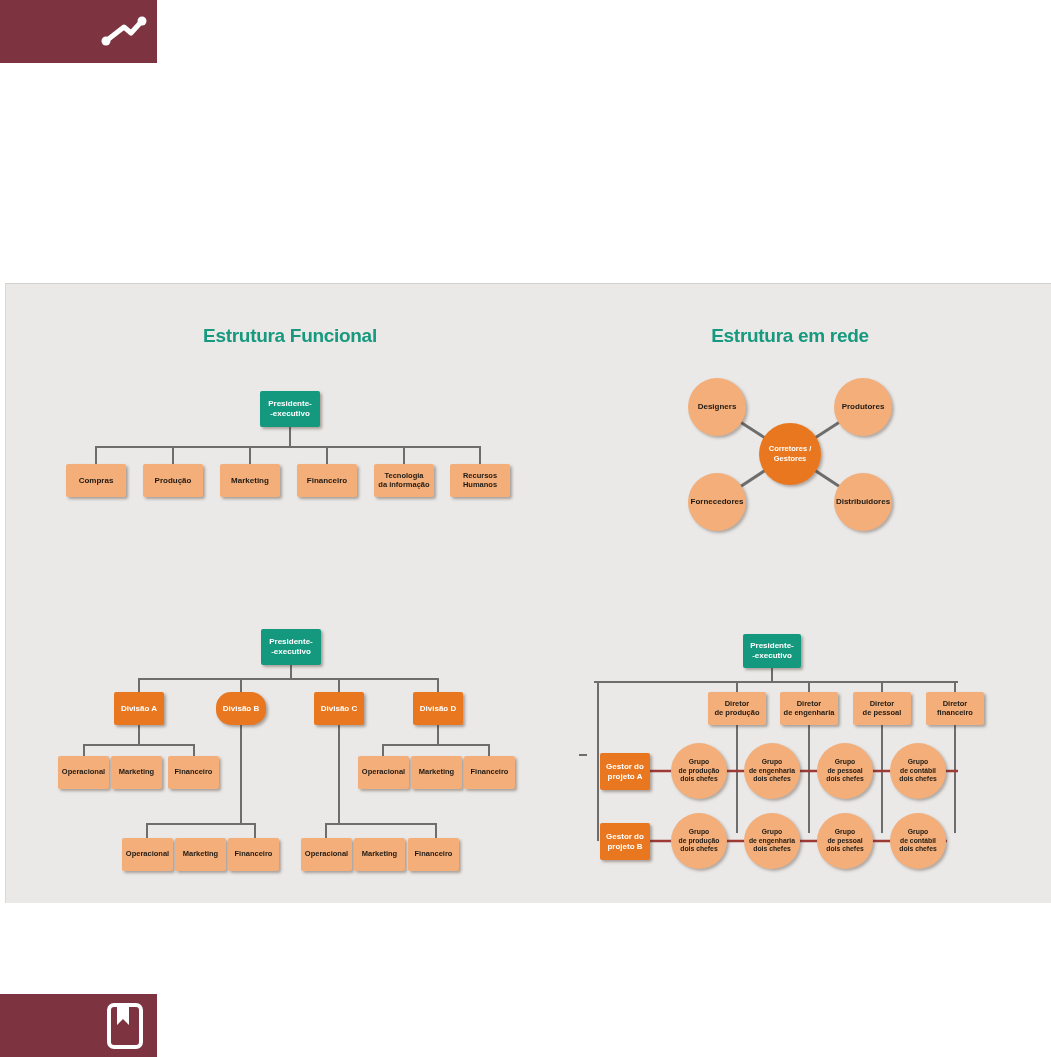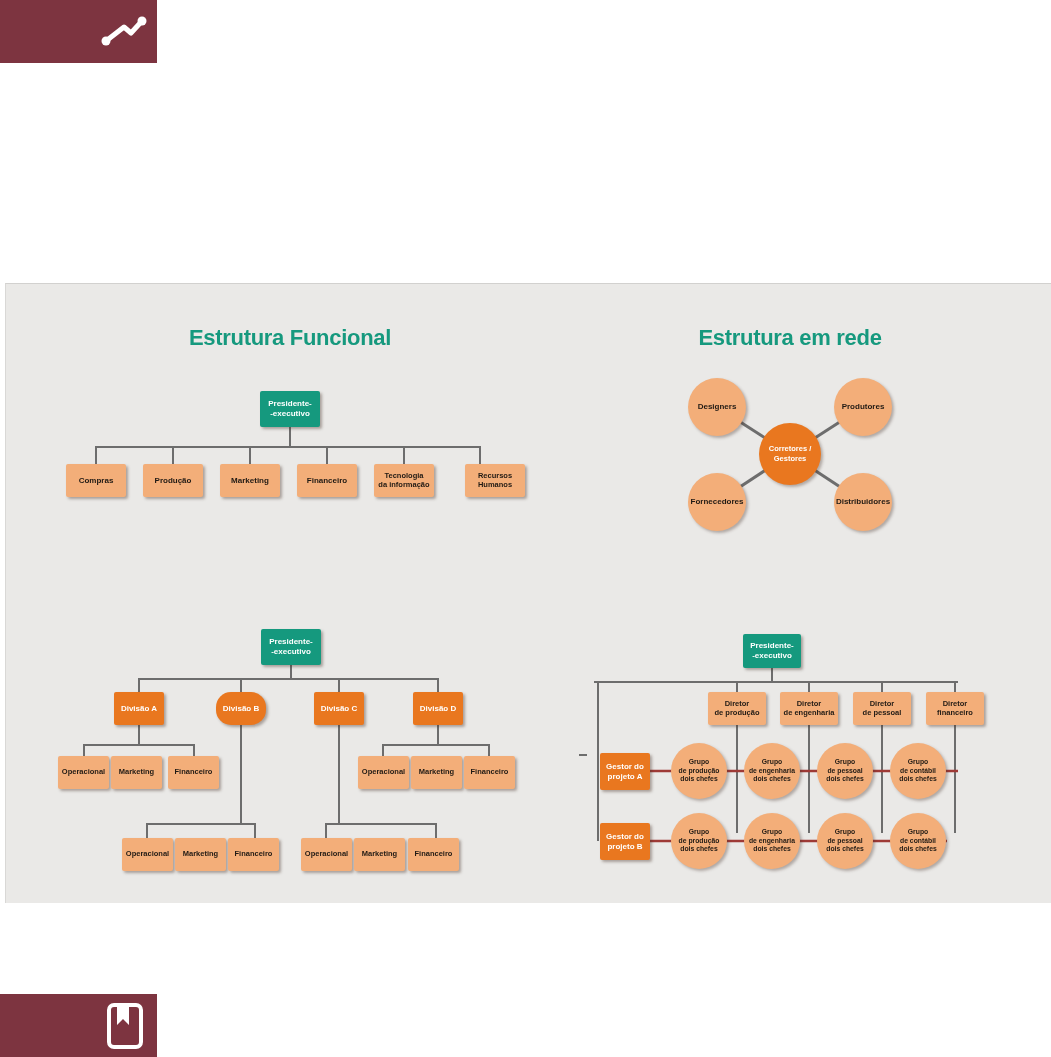--- a/index.html
+++ b/index.html
@@ -3,21 +3,21 @@
 <meta charset="utf-8">
 <style>
   * { margin:0; padding:0; box-sizing:border-box; }
   html,body { width:1051px; height:1057px; background:#ffffff; font-family:"Liberation Sans", sans-serif; overflow:hidden; }
   .bar { position:absolute; left:0; width:157px; height:63px; background:#7d3440; }
   #top-bar { top:0; }
   #bottom-bar { top:994px; }
   .bar svg { position:absolute; }
   #slide { position:absolute; left:5px; top:283px; width:1046px; height:620px; background:#eae9e7; border-left:1px solid #d9d8d6; border-top:1px solid #d2d1cf; }
   #connector-svg { position:absolute; left:0; top:0; width:1046px; height:620px; }
-  .sec-title { position:absolute; width:460px; text-align:center; font-size:22px; font-weight:700; letter-spacing:-0.3px; color:#16997e; }
+  .sec-title { position:absolute; width:460px; text-align:center; font-size:19px; font-weight:700; letter-spacing:-0.3px; color:#16997e; }
   .lbl { white-space:pre-line; }
   .nbox { position:absolute; display:flex; align-items:center; justify-content:center; text-align:center; border-radius:2px; box-shadow:2px 2px 3px rgba(70,50,40,0.40); }
   .teal { background:#15997e; color:#ffffff; font-weight:700; font-size:8px; line-height:1.25; }
   .lite { background:#f3ae79; color:#201a14; font-weight:700; font-size:8px; line-height:1.2; }
   .lite2 { font-size:7.5px; line-height:1.15; }
   .dark { background:#e9771f; color:#ffffff; font-weight:700; font-size:8px; line-height:1.25; }
   .circ { position:absolute; border-radius:50%; display:flex; align-items:center; justify-content:center; text-align:center; box-shadow:2px 2px 3px rgba(70,50,40,0.35); }
   .circ.lite { font-size:8px; }
   .circ.small { font-size:6.8px; line-height:1.25; }
   .circ.dark { font-size:7.5px; line-height:1.3; }
@@ -111,21 +111,21 @@
   <div class="nbox lite" style="left:214px; top:180px; width:60px; height:33px;">
       <span class="lbl">Marketing</span>
     </div>
   <div class="nbox lite" style="left:291px; top:180px; width:60px; height:33px;">
       <span class="lbl">Financeiro</span>
     </div>
   <div class="nbox lite lite2" style="left:368px; top:180px; width:60px; height:33px;">
       <span class="lbl">Tecnologia
 da informação</span>
     </div>
-  <div class="nbox lite lite2" style="left:444px; top:180px; width:60px; height:33px;margin-left:15px;">
+  <div class="nbox lite lite2" style="left:444px; top:180px; width:60px; height:33px;">
       <span class="lbl">Recursos
 Humanos</span>
     </div>
 
   <div class="sec-title" style="left:554px; top:41px;">Estrutura em rede</div>
   <div class="circ lite" style="left:682px; top:94px; width:58px; height:58px;">
       <span class="lbl">Designers</span>
     </div>
   <div class="circ lite" style="left:828px; top:94px; width:58px; height:58px;">
       <span class="lbl">Produtores</span>

